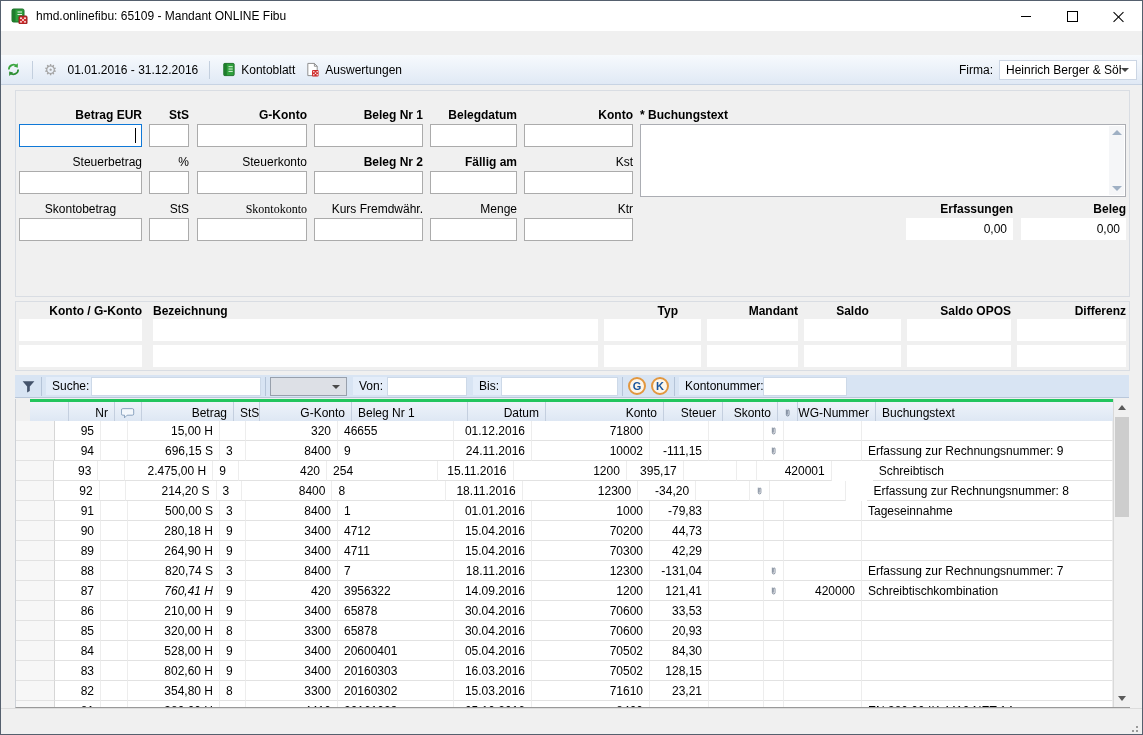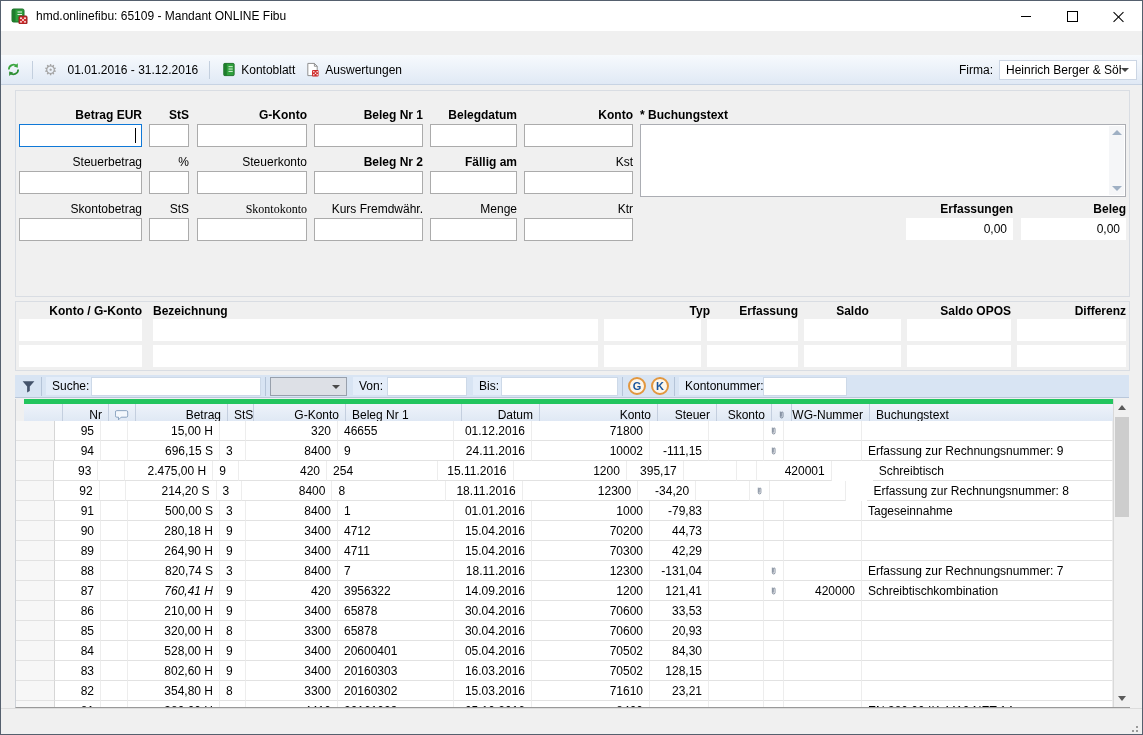--- a/index.html
+++ b/index.html
@@ -49,21 +49,21 @@
   
   .filterbar{left:14px;top:374px;width:1114px;height:23px;background:#d8e4f3;border-bottom:1px solid #b9c7da;box-sizing:border-box;}
   .fchip{position:absolute;top:2px;height:18px;line-height:18px;background:#e4edf9;padding:0 6px;}
   .finp{position:absolute;top:2px;height:19px;background:#fff;border:1px solid #cdd9e8;box-sizing:border-box;font:12px "Liberation Sans",sans-serif;padding:0 4px;outline:none;}
   .fsep{position:absolute;top:2px;width:1px;height:19px;background:#b5c4d8;}
   .fcombo{position:absolute;top:2px;height:19px;background:#dde0e6;border:1px solid #98a0ac;box-sizing:border-box;display:flex;align-items:center;justify-content:flex-end;}
   .fcombo .chevd{width:0;height:0;border-left:4px solid transparent;border-right:4px solid transparent;border-top:4px solid #4a4a4a;margin-right:6px;}
   .gk{position:absolute;top:2px;width:18px;height:18px;border:2px solid #e2973f;border-radius:50%;background:#fdf6ea;box-sizing:border-box;display:flex;align-items:center;justify-content:center;font-weight:bold;font-size:11px;color:#17549c;line-height:1;}
   
   .grid-wrap{left:14px;top:398px;width:1114px;height:308px;border-bottom:1px solid #999;border-left:1px solid #cdd1d7;box-sizing:content-box;}
-  .thead{position:absolute;left:8px;top:0;width:1097px;height:22px;display:flex;border-top:5px solid #22c55e;box-sizing:border-box;}
+  .thead{position:absolute;left:14px;top:0;width:1097px;height:22px;display:flex;border-top:3px solid #22c55e;box-sizing:border-box;}
   .th{background:linear-gradient(#eef3fa,#dce6f3);border-right:1px solid #c4cfdf;border-bottom:1px solid #9fb0c7;box-sizing:border-box;height:22px;line-height:20px;padding:0 6px;overflow:hidden;white-space:nowrap;display:flex;align-items:center;}
   .tbody{position:absolute;left:0;top:22px;width:1097px;height:286px;overflow:hidden;background:#fff;}
   .tr{display:flex;height:20px;}
   .td{border-right:1px solid #ededed;border-bottom:1px solid #e2e2e2;box-sizing:border-box;height:20px;line-height:18px;padding:0 6px;overflow:hidden;white-space:nowrap;background:#fff;display:flex;align-items:center;}
   .td.indicator{background:#f7f7f7;border-right:1px solid #d6d6d6;}
   .al-right{justify-content:flex-end;text-align:right;}
   .al-center{justify-content:center;text-align:center;}
   .al-left{justify-content:flex-start;text-align:left;}
   
   .sb{position:absolute;right:0;top:0;width:17px;height:308px;background:#f0f0f0;border-left:1px solid #d9d9d9;box-sizing:border-box;}
@@ -191,21 +191,21 @@
   <div class="abs lbl b r" style="left:429px;top:155px;width:87px;">Fällig am</div>
   <div class="abs lbl r" style="left:523px;top:155px;width:109px;">Kst</div>
 
   <input class="inp" style="left: 18px; top: 170px; width: 123px;">
   <input class="inp" style="left: 148px; top: 170px; width: 40px;">
   <input class="inp" style="left: 196px; top: 170px; width: 110px;">
   <input class="inp" style="left: 313px; top: 170px; width: 109px;">
   <input class="inp" style="left: 429px; top: 170px; width: 87px;">
   <input class="inp" style="left: 523px; top: 170px; width: 109px;">
 
-  <div class="abs lbl r" style="left:18px;top:202px;width:123px;">Skontobetrag</div>
+  <div class="abs lbl r" style="left:18px;top:202px;width:123px;text-align:center;">Skontobetrag</div>
   <div class="abs lbl r" style="left:148px;top:202px;width:40px;">StS</div>
   <div class="abs lbl r" style="left:196px;top:202px;width:110px;font-family:Liberation Serif, serif;">Skontokonto</div>
   <div class="abs lbl r" style="left:313px;top:202px;width:109px;">Kurs Fremdwähr.</div>
   <div class="abs lbl r" style="left:429px;top:202px;width:87px;">Menge</div>
   <div class="abs lbl r" style="left:523px;top:202px;width:109px;">Ktr</div>
 
   <input class="inp" style="left: 18px; top: 217px; width: 123px;">
   <input class="inp" style="left: 148px; top: 217px; width: 40px;">
   <input class="inp" style="left: 196px; top: 217px; width: 110px;">
   <input class="inp" style="left: 313px; top: 217px; width: 109px;">
@@ -213,22 +213,22 @@
   <input class="inp" style="left: 523px; top: 217px; width: 109px;">
 
   <div class="abs lbl b r" style="left:905px;top:202px;width:107px;">Erfassungen</div>
   <div class="abs lbl b r" style="left:1020px;top:202px;width:105px;">Beleg</div>
   <div class="valbox" style="left:905px;top:217px;width:107px;">0,00</div>
   <div class="valbox" style="left:1020px;top:217px;width:105px;">0,00</div>
 
   <div class="abs panel" style="left:14px;top:300px;width:1115px;height:70px;"></div>
   <div class="abs lbl b r" style="left:18px;top:304px;width:123px;">Konto / G-Konto</div>
   <div class="abs lbl b" style="left:152px;top:304px;width:200px;">Bezeichnung</div>
-  <div class="abs lbl b r" style="left:612px;top:304px;width:97px;">Typ</div>
-  <div class="abs lbl b r" style="left:706px;top:304px;width:91px;">Erfassung</div>
+  <div class="abs lbl b r" style="left:580px;top:304px;width:97px;">Typ</div>
+  <div class="abs lbl b r" style="left:706px;top:304px;width:91px;">Mandant</div>
   <div class="abs lbl b r" style="left:803px;top:304px;width:97px;text-align:center;">Saldo</div>
   <div class="abs lbl b r" style="left:906px;top:304px;width:104px;">Saldo OPOS</div>
   <div class="abs lbl b r" style="left:1016px;top:304px;width:109px;">Differenz</div>
 
   <div class="wfld" style="left:18px;top:318px;width:123px;"></div>
   <div class="wfld" style="left:152px;top:318px;width:445px;"></div>
   <div class="wfld" style="left:603px;top:318px;width:97px;"></div>
   <div class="wfld" style="left:706px;top:318px;width:91px;"></div>
   <div class="wfld" style="left:803px;top:318px;width:97px;"></div>
   <div class="wfld" style="left:906px;top:318px;width:104px;"></div>

